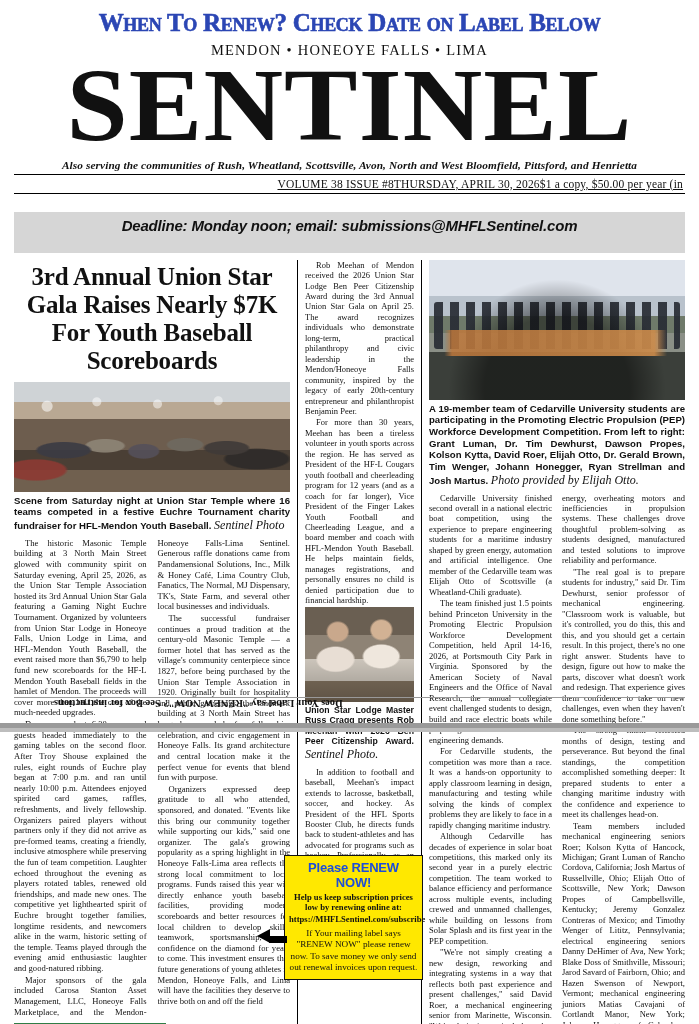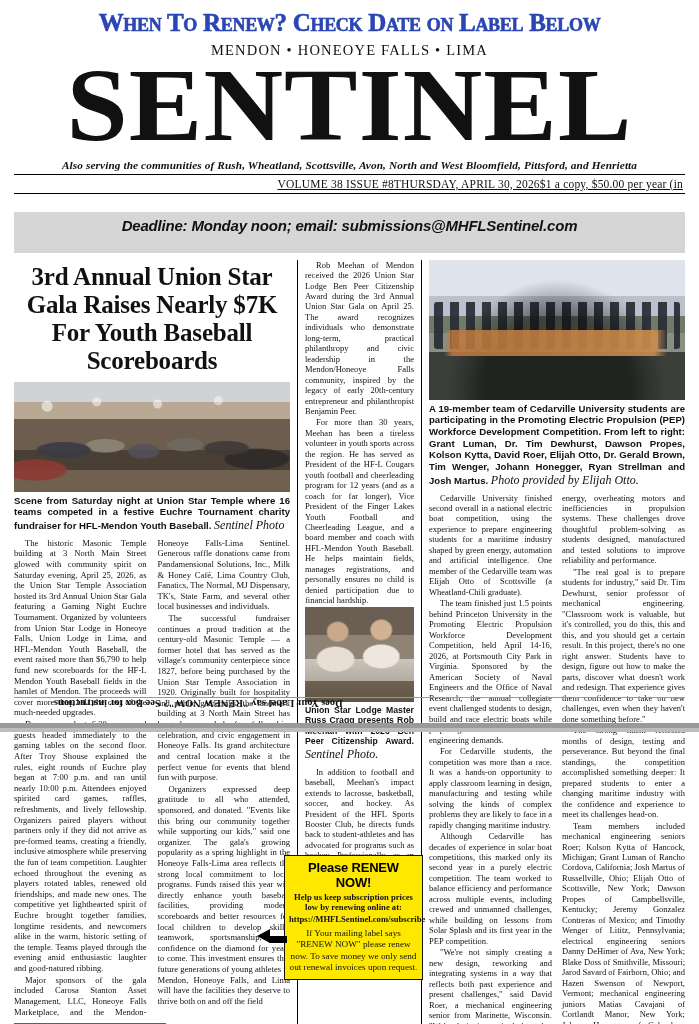--- a/index.html
+++ b/index.html
@@ -234,21 +234,21 @@
     width:139px;
     background:#ffe800;
     border:1.6px solid #111;
     padding:4px 4px 5px 4px;
     text-align:center;
   }
   .renew-box .r1 {
     font-family:"Liberation Sans", sans-serif;
     font-weight:bold;
     font-size:13px;
-    color:#000000;
+    color:#1d4ed8;
     letter-spacing:-0.2px;
     margin-bottom:2px;
   }
   .renew-box .r2 { font-size:8.6px; font-weight:bold; line-height:1.22; }
   .renew-box .r3 { font-size:8.6px; font-weight:bold; line-height:1.25; margin-top:1px; }
   .renew-box .r4 { font-size:9.2px; line-height:1.25; margin-top:3px; }
   .renew-arrow{
     position:absolute; left:-26px; top:76px;
     width:0;height:0;
   }

